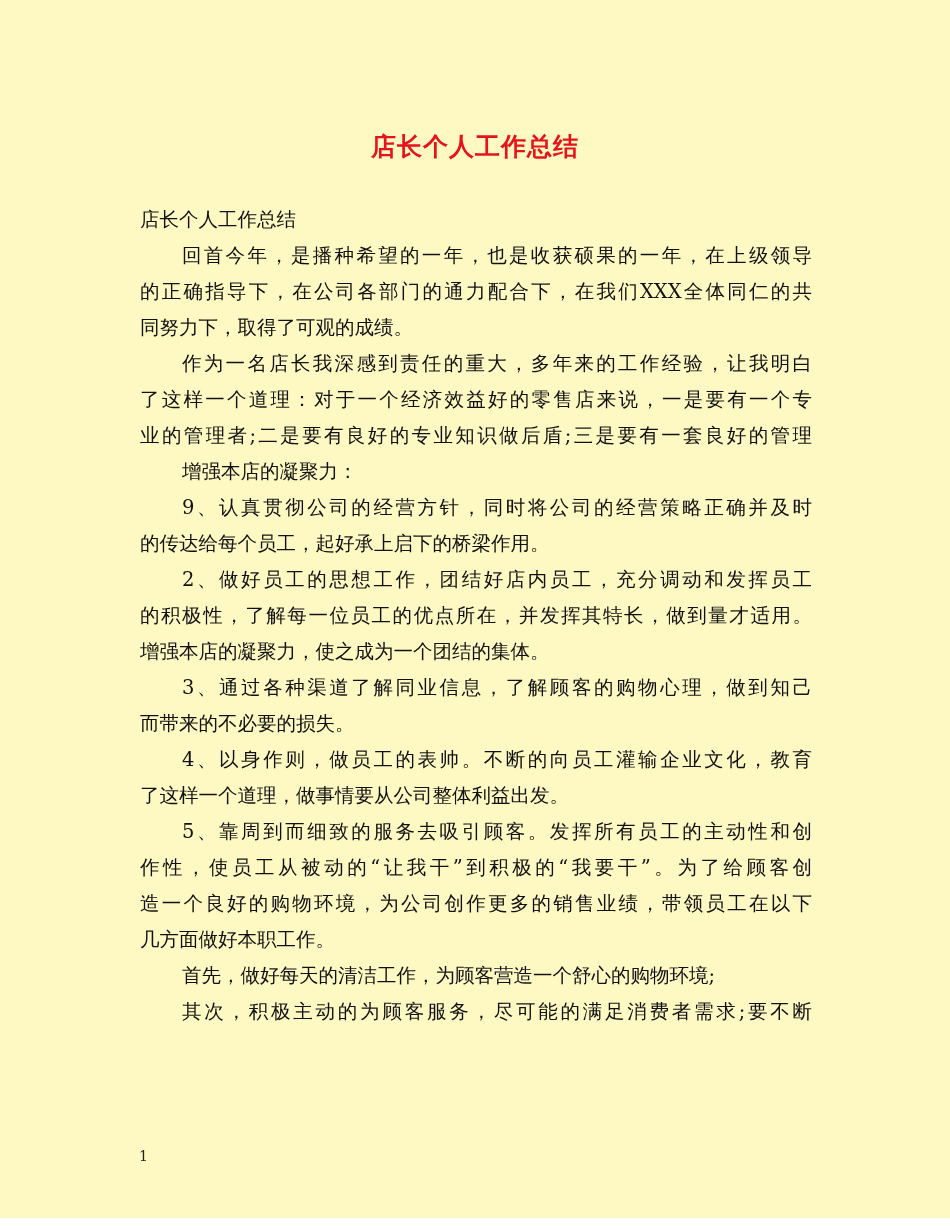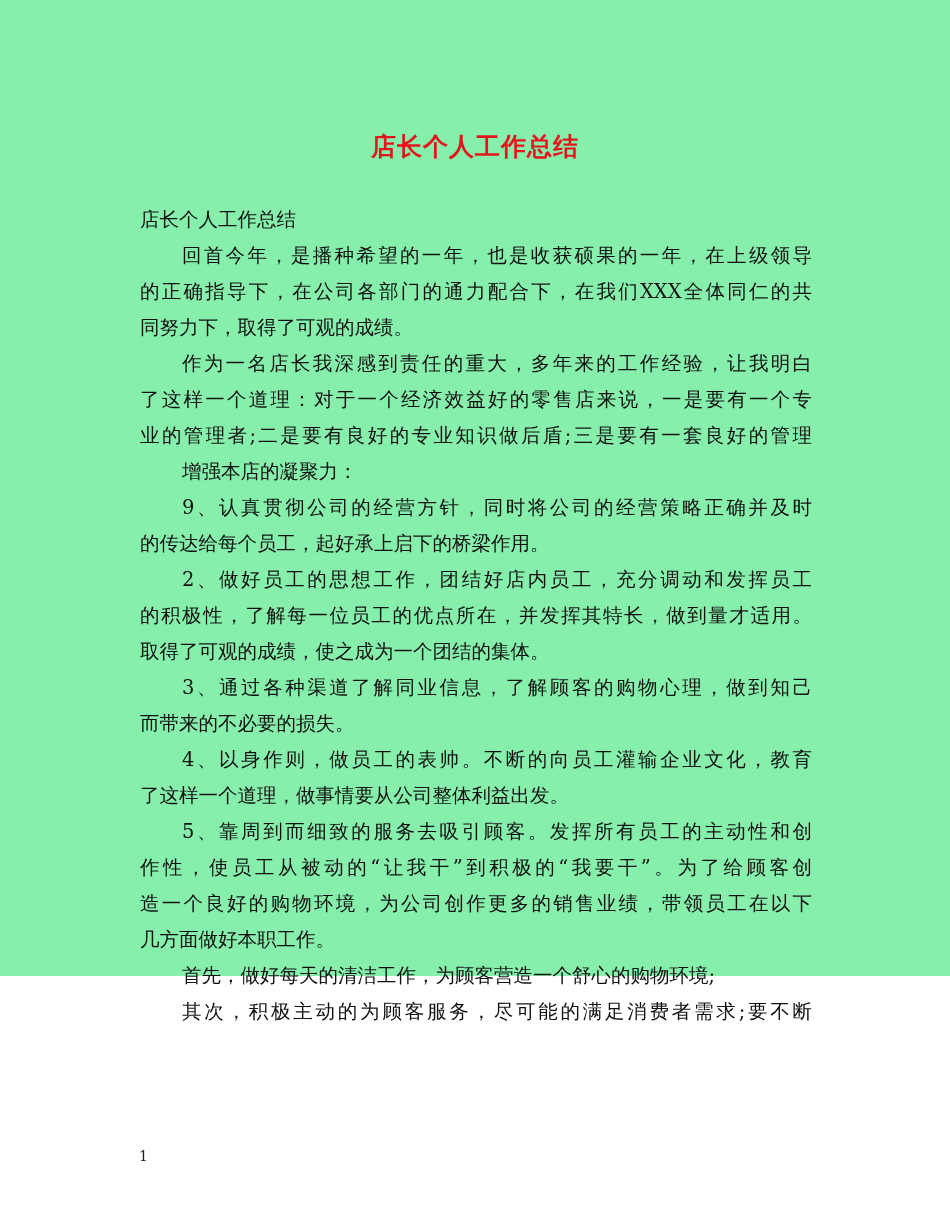--- a/index.html
+++ b/index.html
@@ -1,17 +1,17 @@
 <!DOCTYPE html>
 <html><head>
 <meta charset="utf-8">
 <style>
   html, body { margin: 0; padding: 0; background: #ffffff; }
   body { width: 950px; height: 1230px; position: relative; overflow: hidden; font-family: "DejaVu Serif", "Liberation Serif", serif; color: #111; }
-  .page { position: absolute; left: 0; top: 0; width: 950px; height: 976px; background: #86efac; }
+  .page { position: absolute; left: 0; top: 0; width: 950px; height: 1218px; background: #fef9c3; }
   .title { position: absolute; top: 130px; left: 0; width: 950px; text-align: center; font-size: 25px; font-weight: bold; color: #e5141c; letter-spacing: 1px; font-family: "DejaVu Sans", "Liberation Sans", sans-serif; }
   .body { position: absolute; left: 140px; top: 202px; width: 672px; font-size: 19.5px; line-height: 36px; }
   .line { white-space: nowrap; height: 36px; display: block; text-align: justify; text-align-last: justify; }
   .line.short { text-align-last: left; }
   .indent { padding-left: 42px; }
   .page-num { position: absolute; left: 139px; top: 1148px; font-size: 14px; color: #222; }
 </style>
 </head>
 <body>
 
@@ -23,21 +23,21 @@
     <span class="line">的正确指导下，在公司各部门的通力配合下，在我们XXX全体同仁的共</span>
     <span class="line short">同努力下，取得了可观的成绩。</span>
     <span class="line indent">作为一名店长我深感到责任的重大，多年来的工作经验，让我明白</span>
     <span class="line">了这样一个道理：对于一个经济效益好的零售店来说，一是要有一个专</span>
     <span class="line">业的管理者;二是要有良好的专业知识做后盾;三是要有一套良好的管理</span>
     <span class="line indent short">增强本店的凝聚力：</span>
     <span class="line indent">9、认真贯彻公司的经营方针，同时将公司的经营策略正确并及时</span>
     <span class="line short">的传达给每个员工，起好承上启下的桥梁作用。</span>
     <span class="line indent">2、做好员工的思想工作，团结好店内员工，充分调动和发挥员工</span>
     <span class="line">的积极性，了解每一位员工的优点所在，并发挥其特长，做到量才适用。</span>
-    <span class="line short">取得了可观的成绩，使之成为一个团结的集体。</span>
+    <span class="line short">增强本店的凝聚力，使之成为一个团结的集体。</span>
     <span class="line indent">3、通过各种渠道了解同业信息，了解顾客的购物心理，做到知己</span>
     <span class="line short">而带来的不必要的损失。</span>
     <span class="line indent">4、以身作则，做员工的表帅。不断的向员工灌输企业文化，教育</span>
     <span class="line short">了这样一个道理，做事情要从公司整体利益出发。</span>
     <span class="line indent">5、靠周到而细致的服务去吸引顾客。发挥所有员工的主动性和创</span>
     <span class="line">作性，使员工从被动的“让我干”到积极的“我要干”。为了给顾客创</span>
     <span class="line">造一个良好的购物环境，为公司创作更多的销售业绩，带领员工在以下</span>
     <span class="line short">几方面做好本职工作。</span>
     <span class="line indent short">首先，做好每天的清洁工作，为顾客营造一个舒心的购物环境;</span>
     <span class="line indent">其次，积极主动的为顾客服务，尽可能的满足消费者需求;要不断</span>

